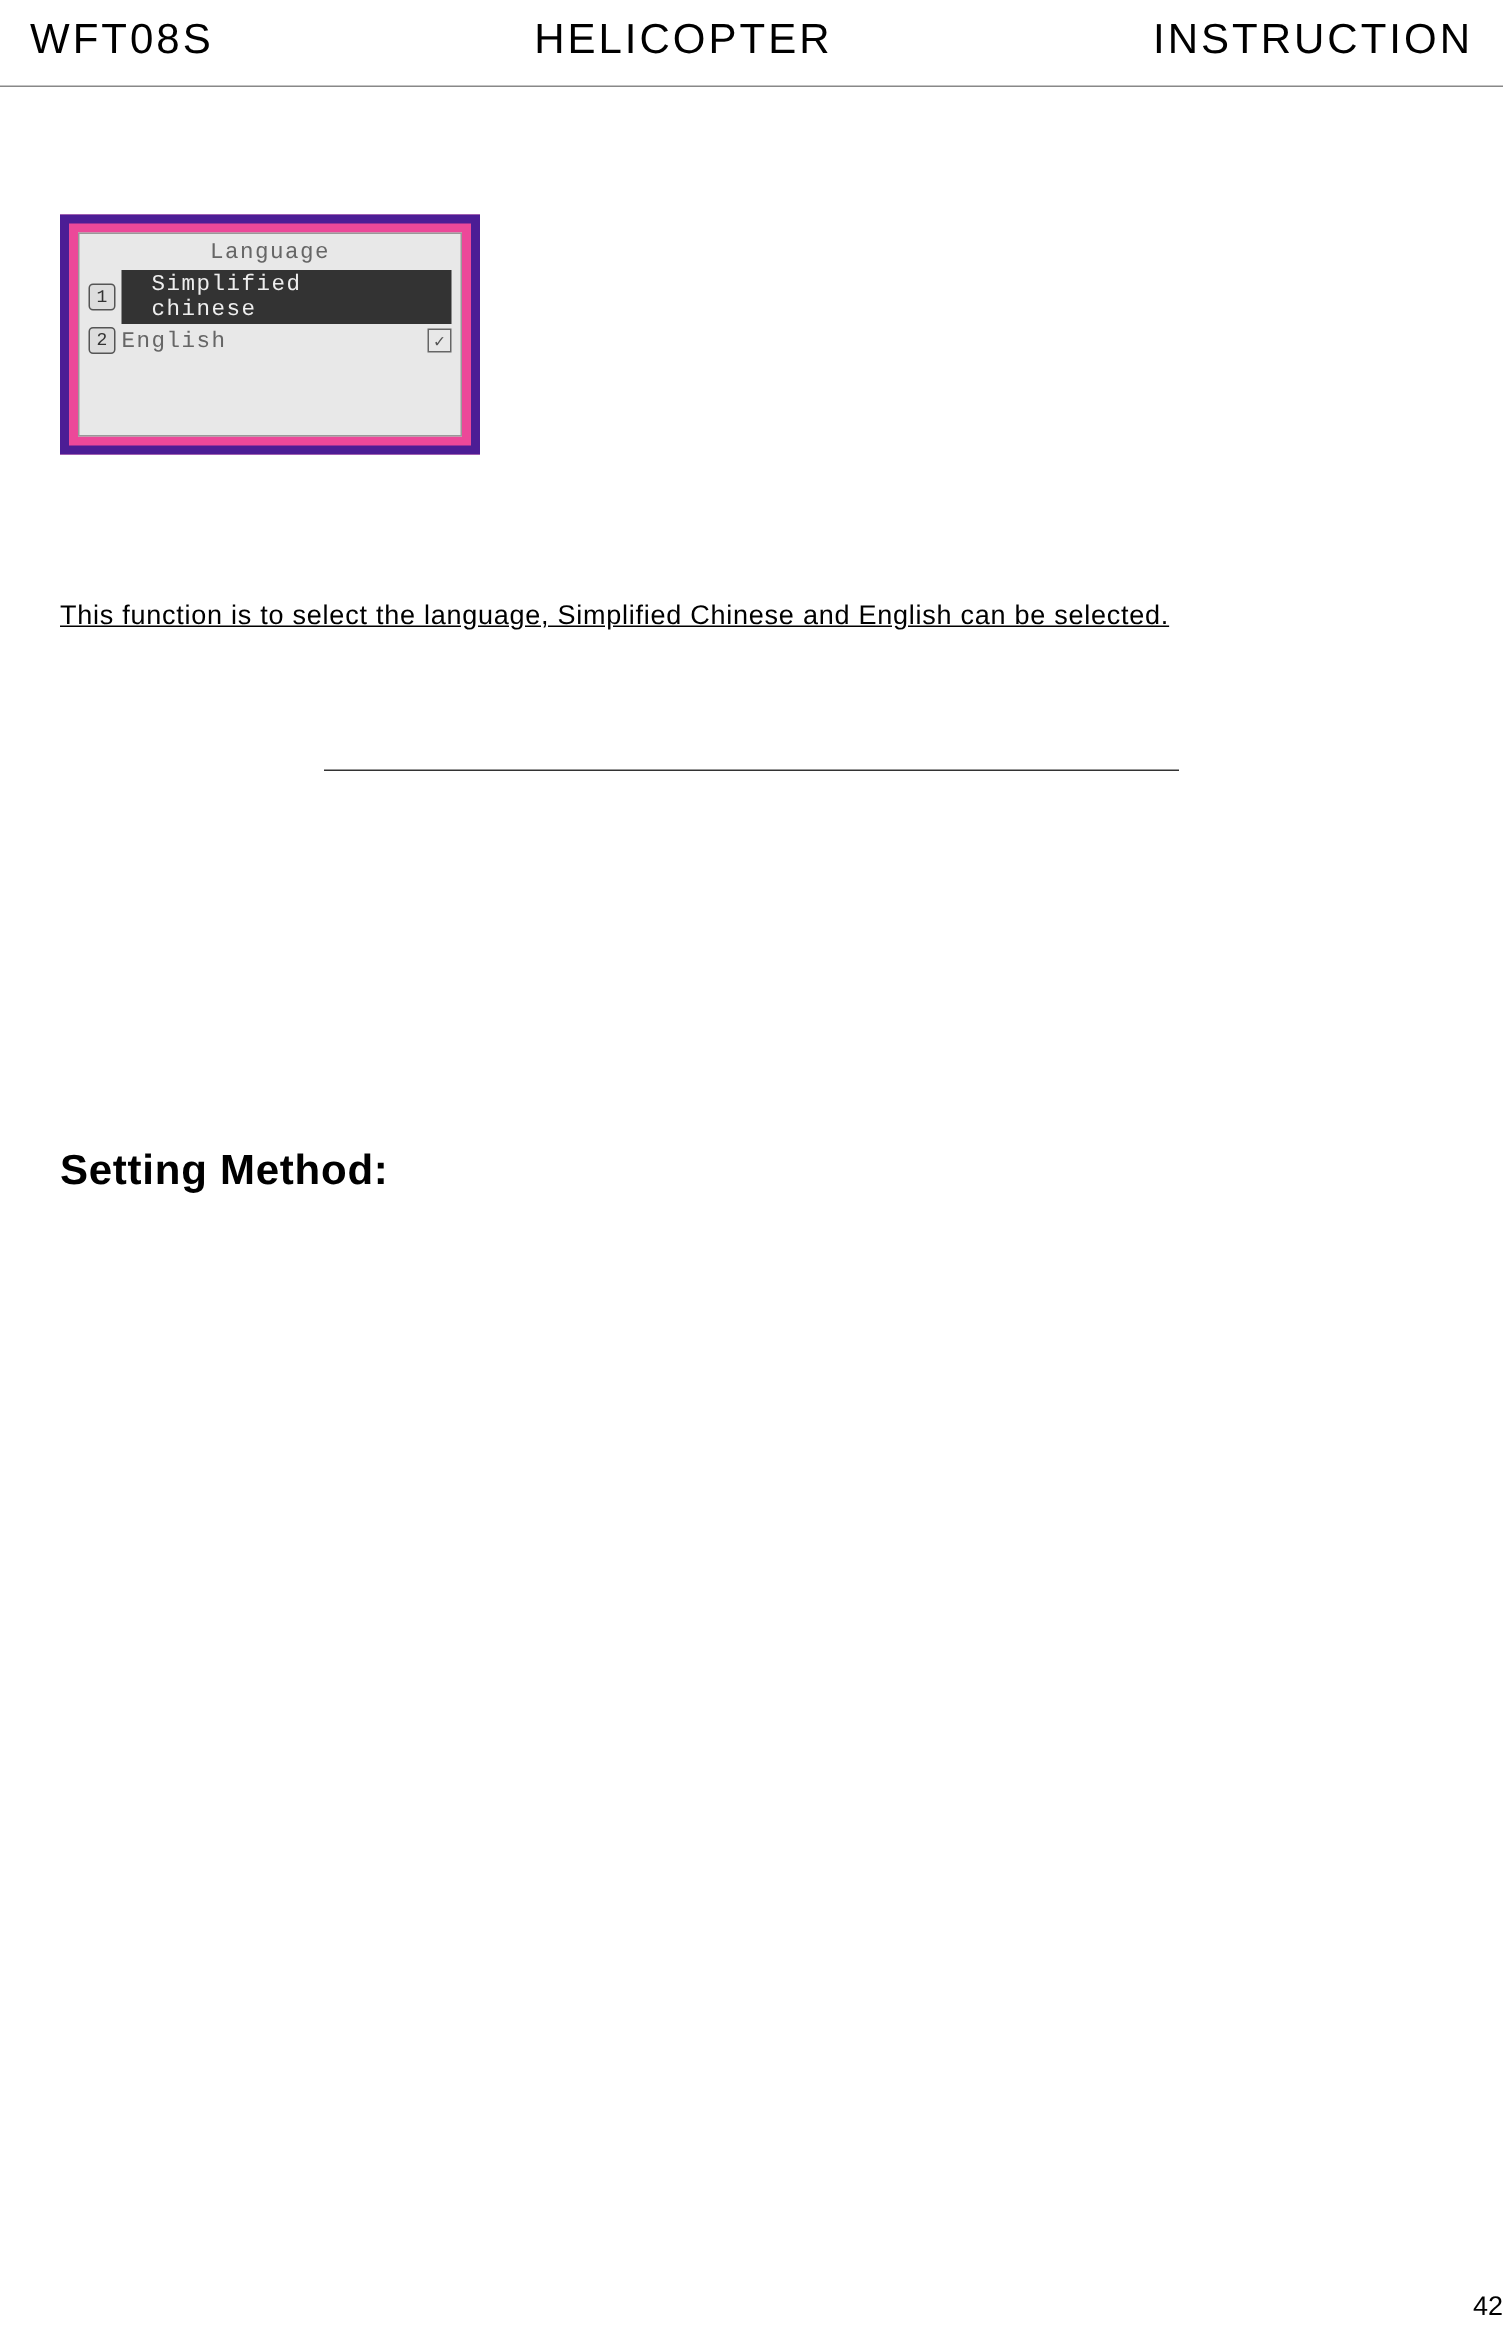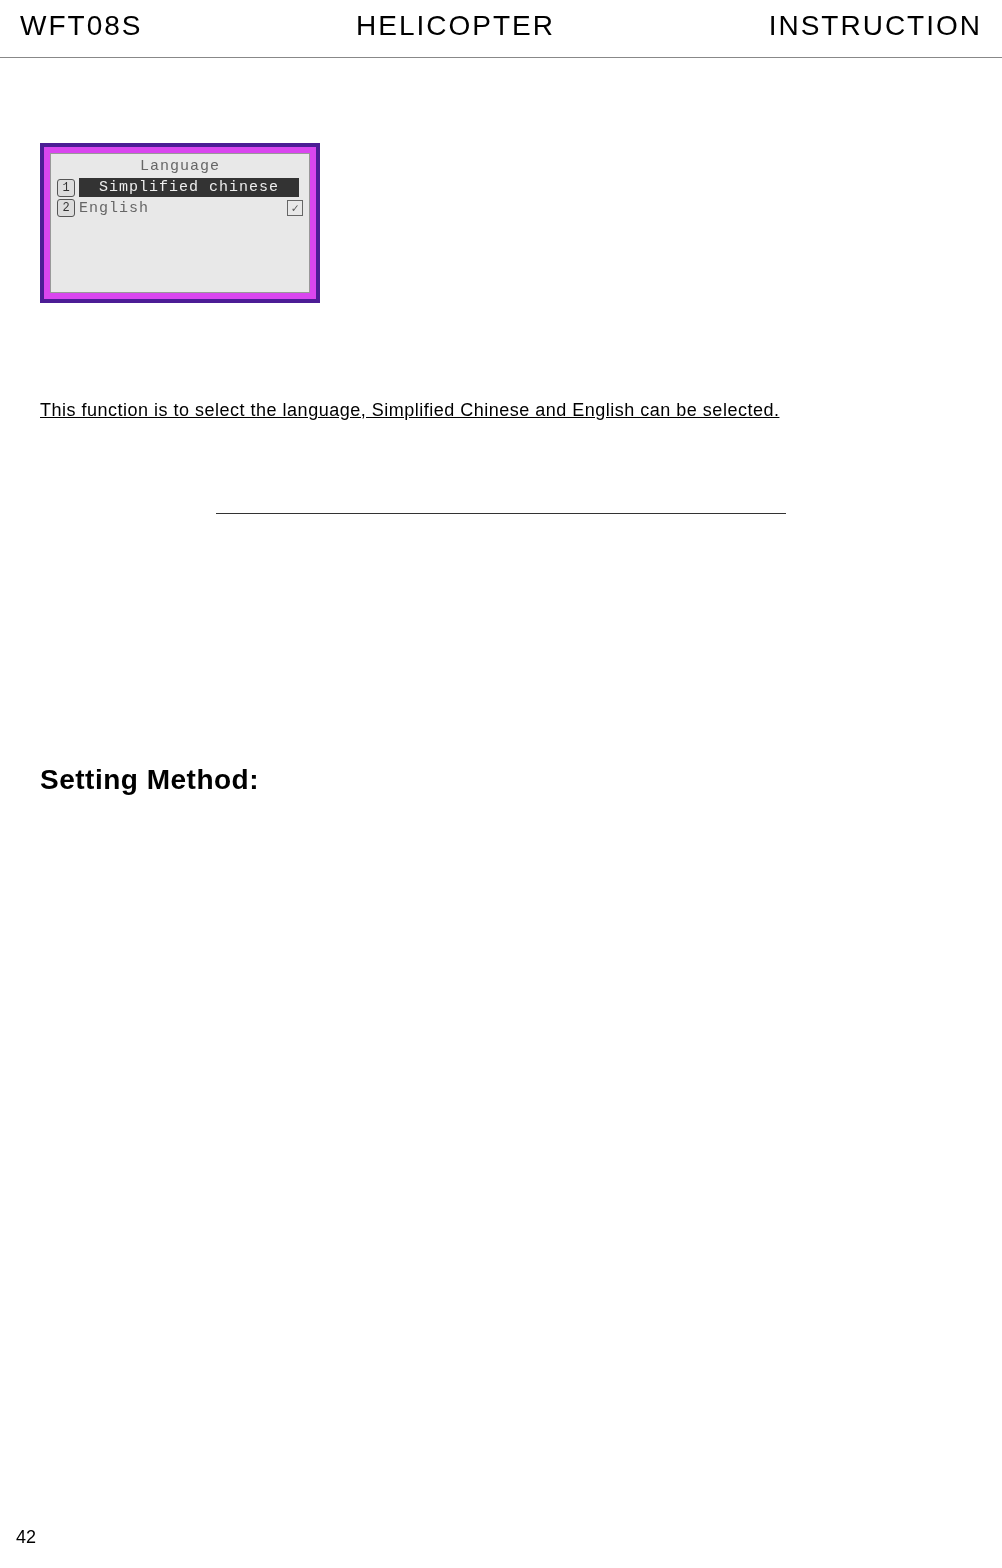--- a/index.html
+++ b/index.html
@@ -33,22 +33,22 @@
     .section-title {
       font-size: 30px;
       font-weight: bold;
       margin-top: 90px;
       letter-spacing: 1px;
     }
     .lcd-screen {
       margin-top: 85px;
       width: 280px;
       height: 160px;
-      border: 4px solid #4c1d95;
-      background: #d946ef;
+      border: 6px solid #4c1d95;
+      background: #ec4899;
       padding: 6px;
       display: flex;
       flex-direction: column;
     }
     .lcd-inner {
       background: #e8e8e8;
       flex: 1;
       border: 1px solid #999;
       padding: 4px 6px;
       font-family: "Courier New", monospace;
@@ -127,23 +127,22 @@
       line-height: 1.4;
       letter-spacing: 0.3px;
     }
     .step-line {
       display: block;
     }
     .page-number {
       position: absolute;
       bottom: 20px;
       width: 100%;
-      text-align: left;
+      text-align: right;
       font-size: 18px;
-      padding-left: 16px;
     }
   </style>
 </head>
 <body>
 
 <div class="header">
   <span>WFT08S</span>
   <span>HELICOPTER</span>
   <span>INSTRUCTION</span>
 </div>

